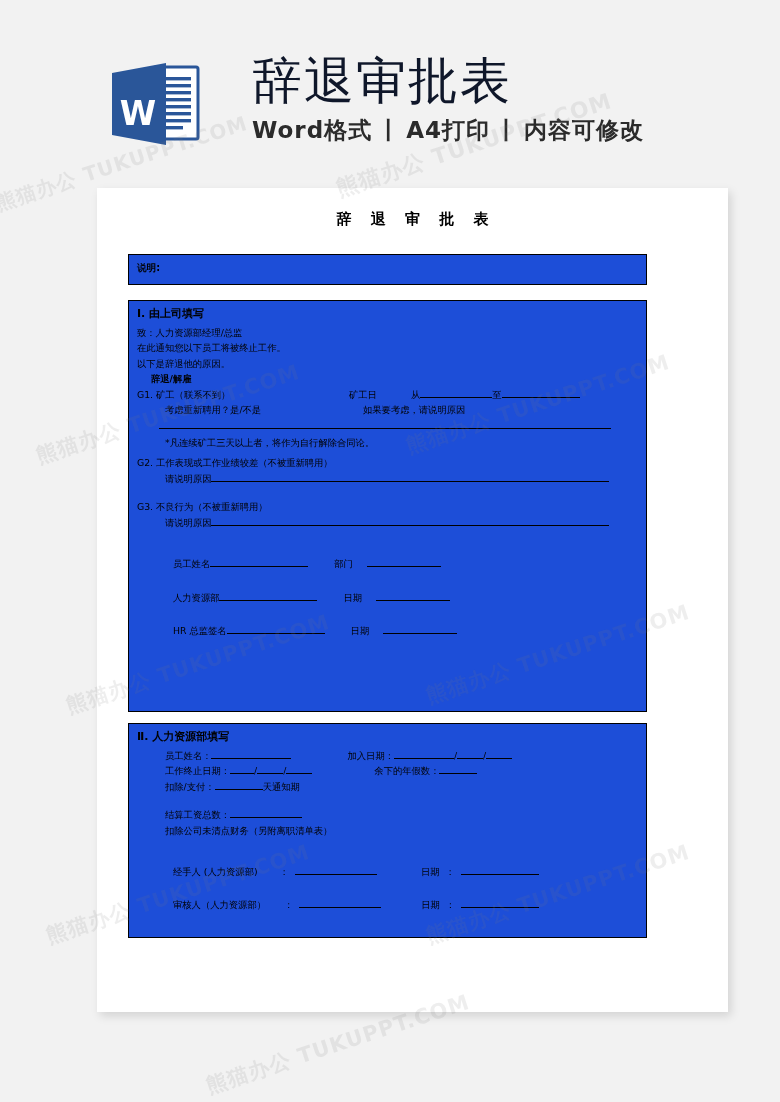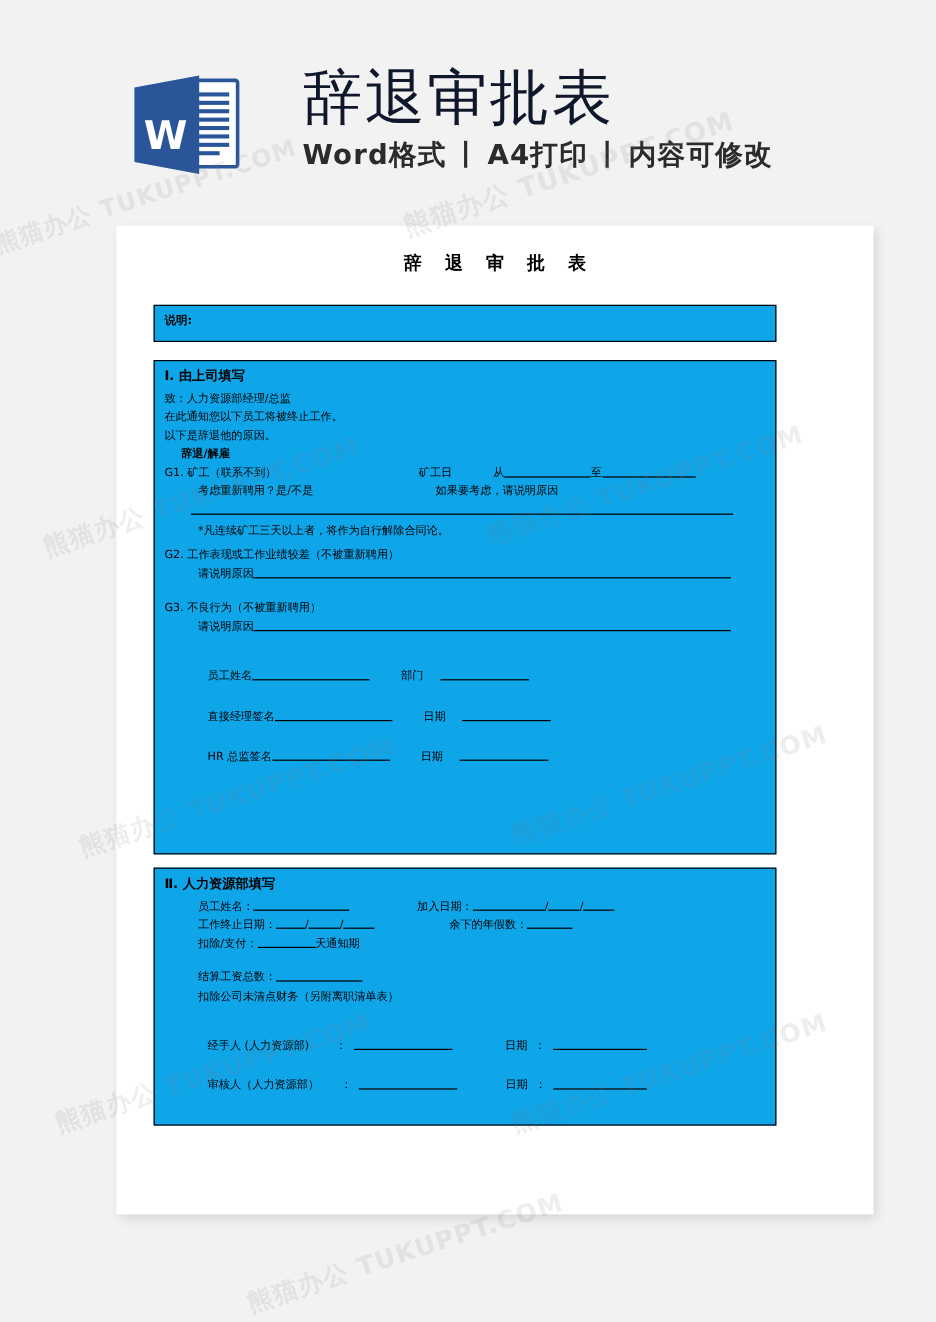--- a/index.html
+++ b/index.html
@@ -95,21 +95,21 @@
     font-family: "DejaVu Sans", "Liberation Sans", sans-serif;
   }
 
   
   .tbl {
     position: absolute;
     left: 31px;
     width: 519px;
     border: 1.4px solid #000;
     box-sizing: border-box;
-    background: #0ea5e9;
+    background: #1d4ed8;
   }
   #note-box   { top: 66px;  }
   #sec1-box   { top: 112px; height: 412px; }
   #sec2-box   { top: 535px; height: 215px; }
 
   .cell {
     padding: 6px 8px 7px 8px;
     font-size: 9.3px;
     line-height: 14.5px;
     color: #000;
@@ -238,21 +238,21 @@
       <div class="gap-l"></div>
 
       <div class="sigrow ln" style="margin-bottom:18px">
         <span class="lbl">员工姓名</span>
         <span class="u" style="width:98px"></span>
         <span class="lbl" style="padding-left:26px">部门</span>
         <span class="u" style="width:74px; margin-left:14px"></span>
       </div>
 
       <div class="sigrow ln" style="margin-bottom:18px">
-        <span class="lbl">直接经理签名</span>
+        <span class="lbl">人力资源部</span>
         <span class="u" style="width:98px"></span>
         <span class="lbl" style="padding-left:26px">日期</span>
         <span class="u" style="width:74px; margin-left:14px"></span>
       </div>
 
       <div class="sigrow ln">
         <span class="lbl">HR 总监签名</span>
         <span class="u" style="width:98px"></span>
         <span class="lbl" style="padding-left:26px">日期</span>
         <span class="u" style="width:74px; margin-left:14px"></span>

